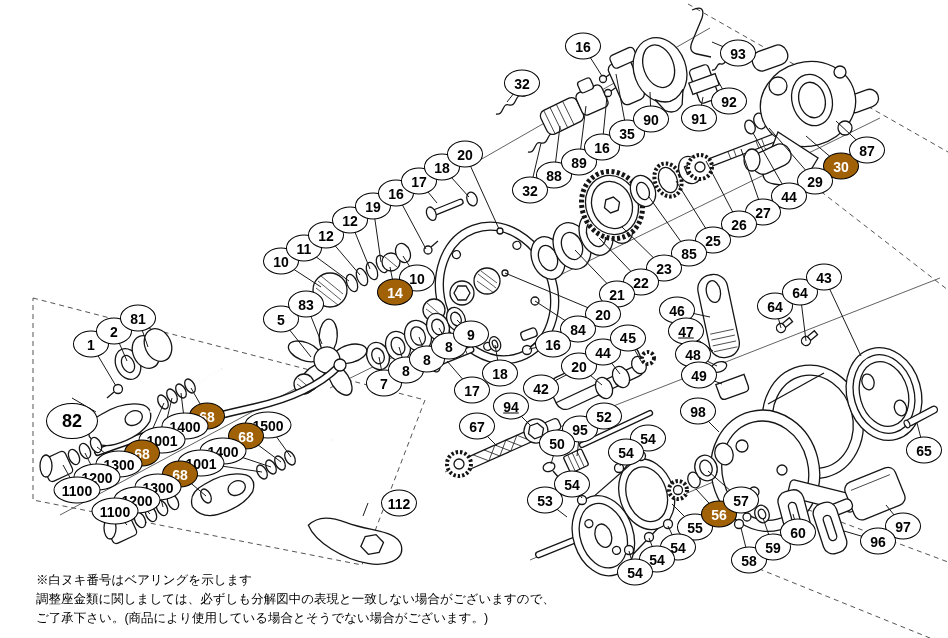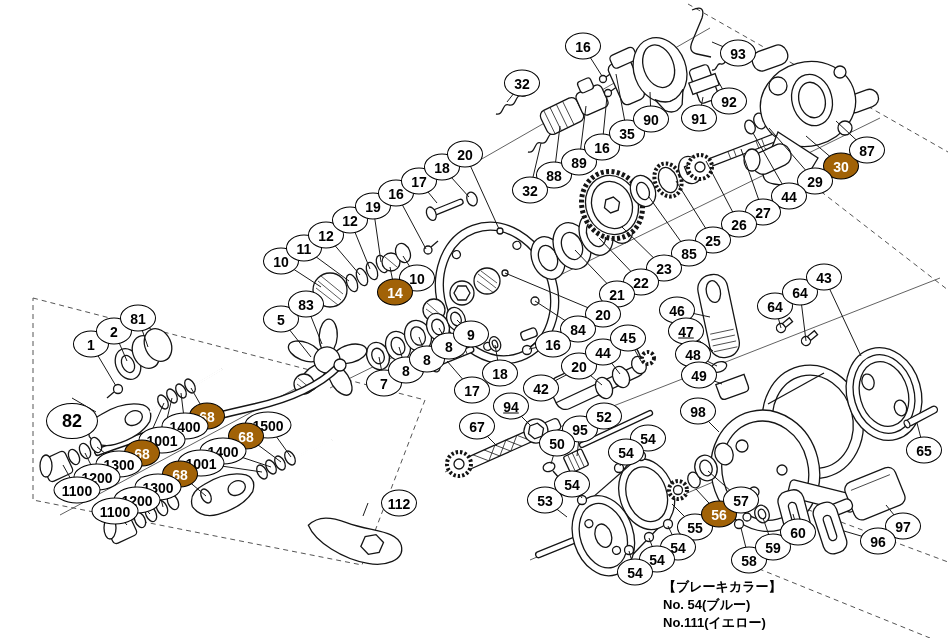--- a/index.html
+++ b/index.html
@@ -624,20 +624,20 @@
       <div class="balloon w" style="left: 268px; top: 425px;">1500</div>
       <div class="balloon b" style="left: 246px; top: 436px;">68</div>
       <div class="balloon w" style="left: 223px; top: 451px;">1400</div>
       <div class="balloon w" style="left: 201px; top: 463px;">1001</div>
       <div class="balloon b" style="left: 180px; top: 474px;">68</div>
       <div class="balloon w" style="left: 158px; top: 487px;">1300</div>
       <div class="balloon w" style="left: 137px; top: 500px;">1200</div>
       <div class="balloon w" style="left: 115px; top: 511px;">1100</div>
     </div>
 
-
-<div class="brake">
-  <div>【ブレーキカラー】</div>
-  <div>No. 54(ブルー)</div>
-  <div>No.111(イエロー)</div>
+<div class="note">
+  <div>※白ヌキ番号はベアリングを示します</div>
+  <div>調整座金類に関しましては、必ずしも分解図中の表現と一致しない場合がございますので、</div>
+  <div>ご了承下さい。(商品により使用している場合とそうでない場合がございます。)</div>
 </div>
 
+
 </div>
 
 </body></html>

